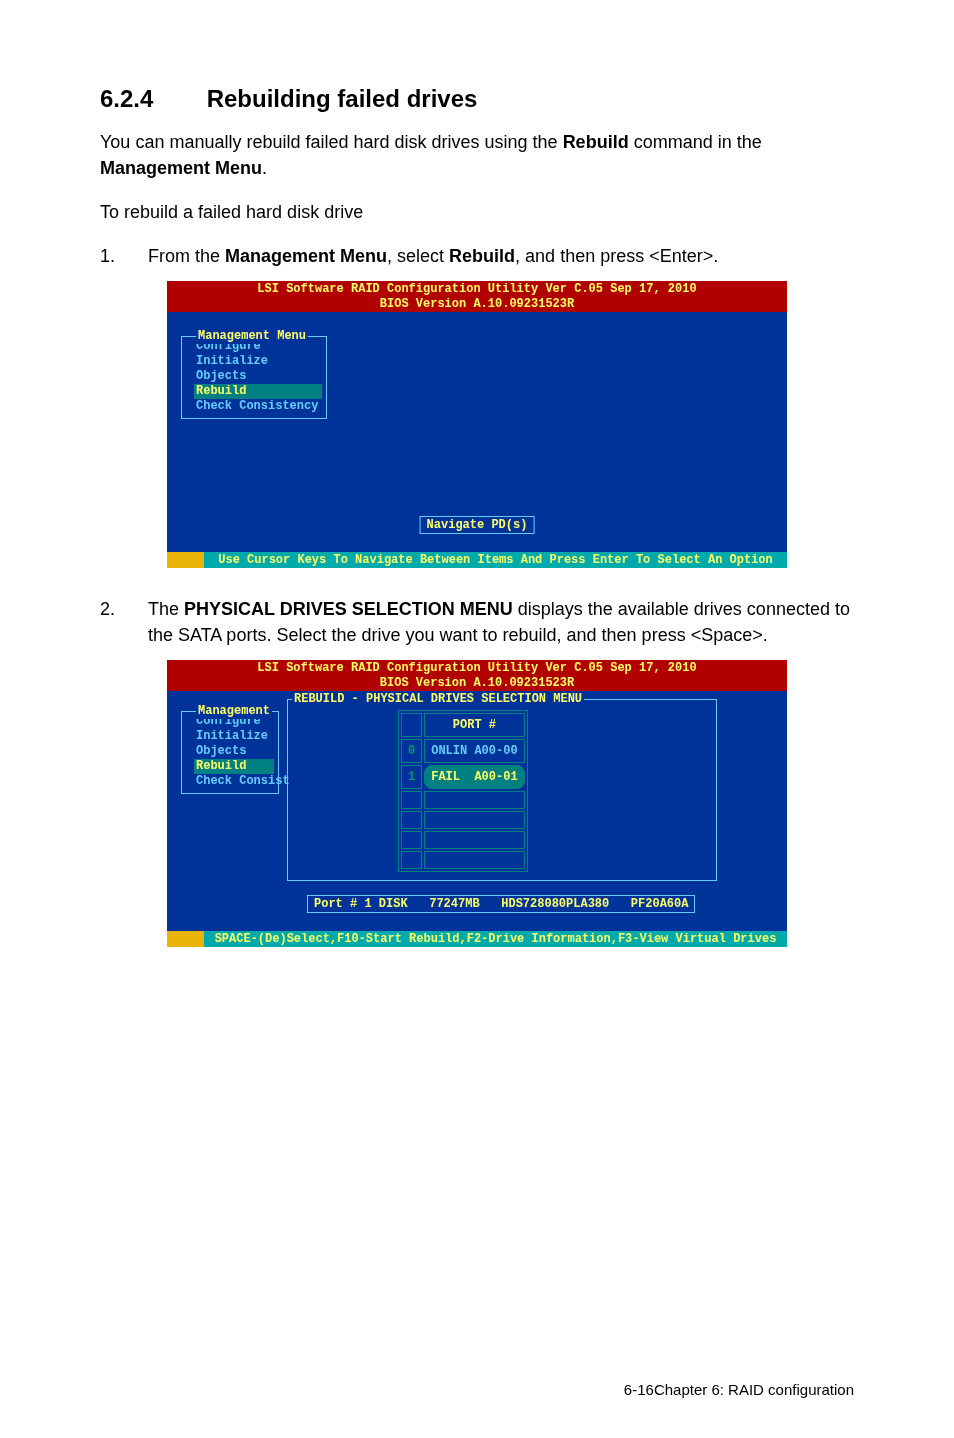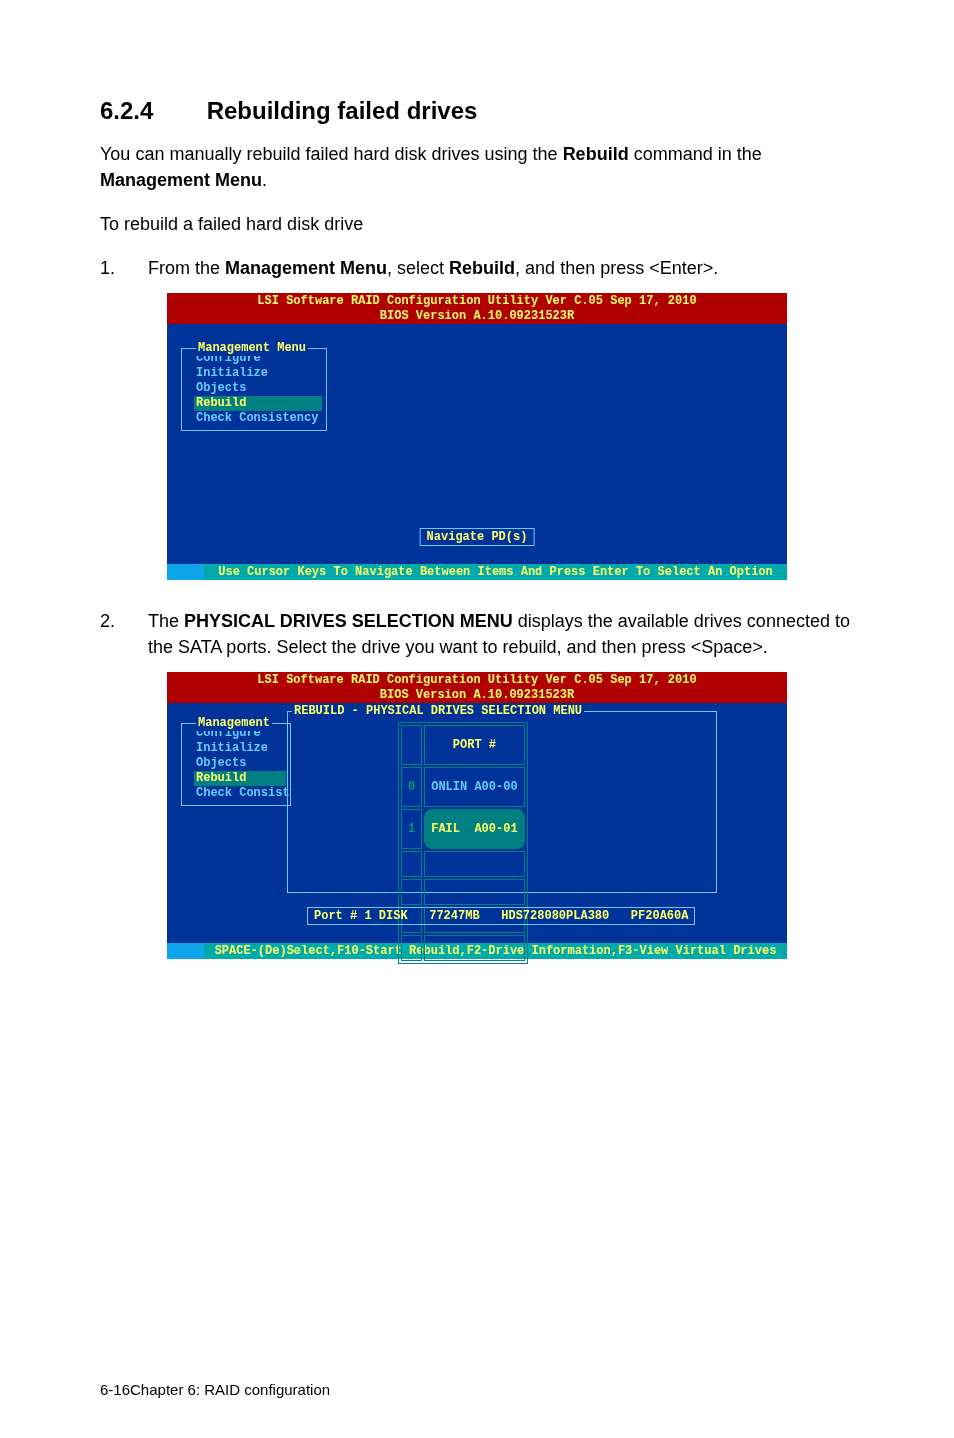--- a/index.html
+++ b/index.html
@@ -13,21 +13,20 @@
     position: relative;
   }
   .section-heading {
     font-size: 24px;
     font-weight: bold;
     margin-bottom: 16px;
   }
   .section-heading .num {
     display: inline-block;
     width: 100px;
-    margin-top: 12px;
   }
   .body-text {
     font-size: 18px;
     line-height: 1.45;
     margin-bottom: 18px;
   }
   .list-item {
     display: flex;
     font-size: 18px;
     line-height: 1.45;
@@ -40,21 +39,21 @@
   .list-text {
     flex: 1;
   }
   .screenshot-wrap {
     display: flex;
     justify-content: center;
     margin: 6px 0 28px 0;
   }
   .bios-outer {
     width: 620px;
-    background: #0ea5e9;
+    background: #eab308;
   }
   .bios-titlebar {
     background: #b00000;
     color: #ffff66;
     font-family: "Courier New", monospace;
     font-size: 12px;
     font-weight: bold;
     text-align: center;
     padding: 1px 0;
     line-height: 1.2;
@@ -102,21 +101,21 @@
   .mgmt-menu2 {
     position: absolute;
     top: 20px;
     left: 14px;
     border: 1px solid #66ccff;
     font-family: "Courier New", monospace;
     font-size: 12px;
     font-weight: bold;
     line-height: 1.25;
     padding: 2px 4px 4px 4px;
-    width: 110px;
+    width: 98px;
   }
   .status-box {
     position: absolute;
     bottom: 18px;
     left: 50%;
     transform: translateX(-50%);
     border: 1px solid #66ccff;
     color: #ffff66;
     font-family: "Courier New", monospace;
     font-size: 12px;
@@ -159,21 +158,21 @@
     position: absolute;
     top: 10px;
     left: 110px;
     border: 1px solid #008080;
     font-family: "Courier New", monospace;
     font-size: 12px;
     font-weight: bold;
   }
   .port-table td {
     border: 1px solid #008080;
-    padding: 12px 6px;
+    padding: 4px 6px;
     height: 18px;
     min-width: 16px;
     vertical-align: middle;
   }
   .port-header {
     color: #ffff66;
     text-align: center;
     white-space: pre;
   }
   .port-idx {
@@ -201,21 +200,21 @@
     color: #ffff66;
     padding: 1px 6px;
     white-space: pre;
   }
   .page-footer {
     position: absolute;
     bottom: 40px;
     left: 100px;
     right: 100px;
     display: flex;
-    justify-content: flex-start;
+    justify-content: flex-end;
     font-size: 15px;
     color: #000;
     border-top: 1px solid transparent;
   }
   b { font-weight: bold; }
 </style>
 </head>
 <body>
 
 <h2 class="section-heading">

